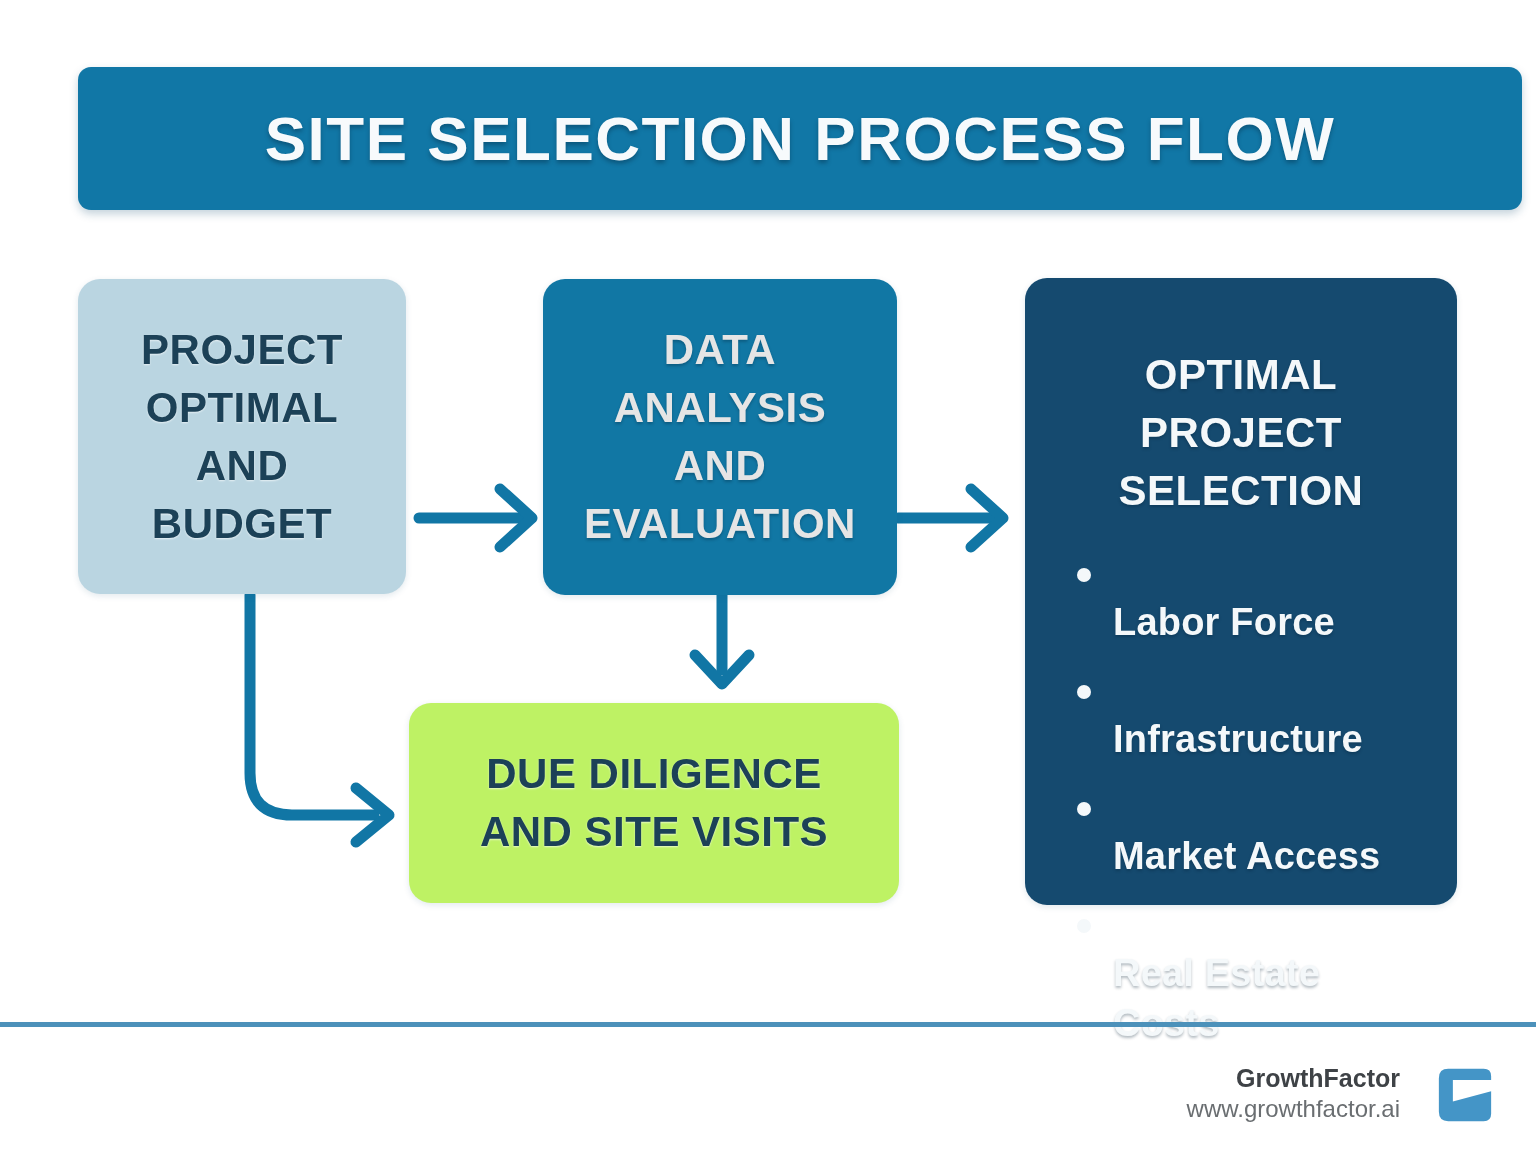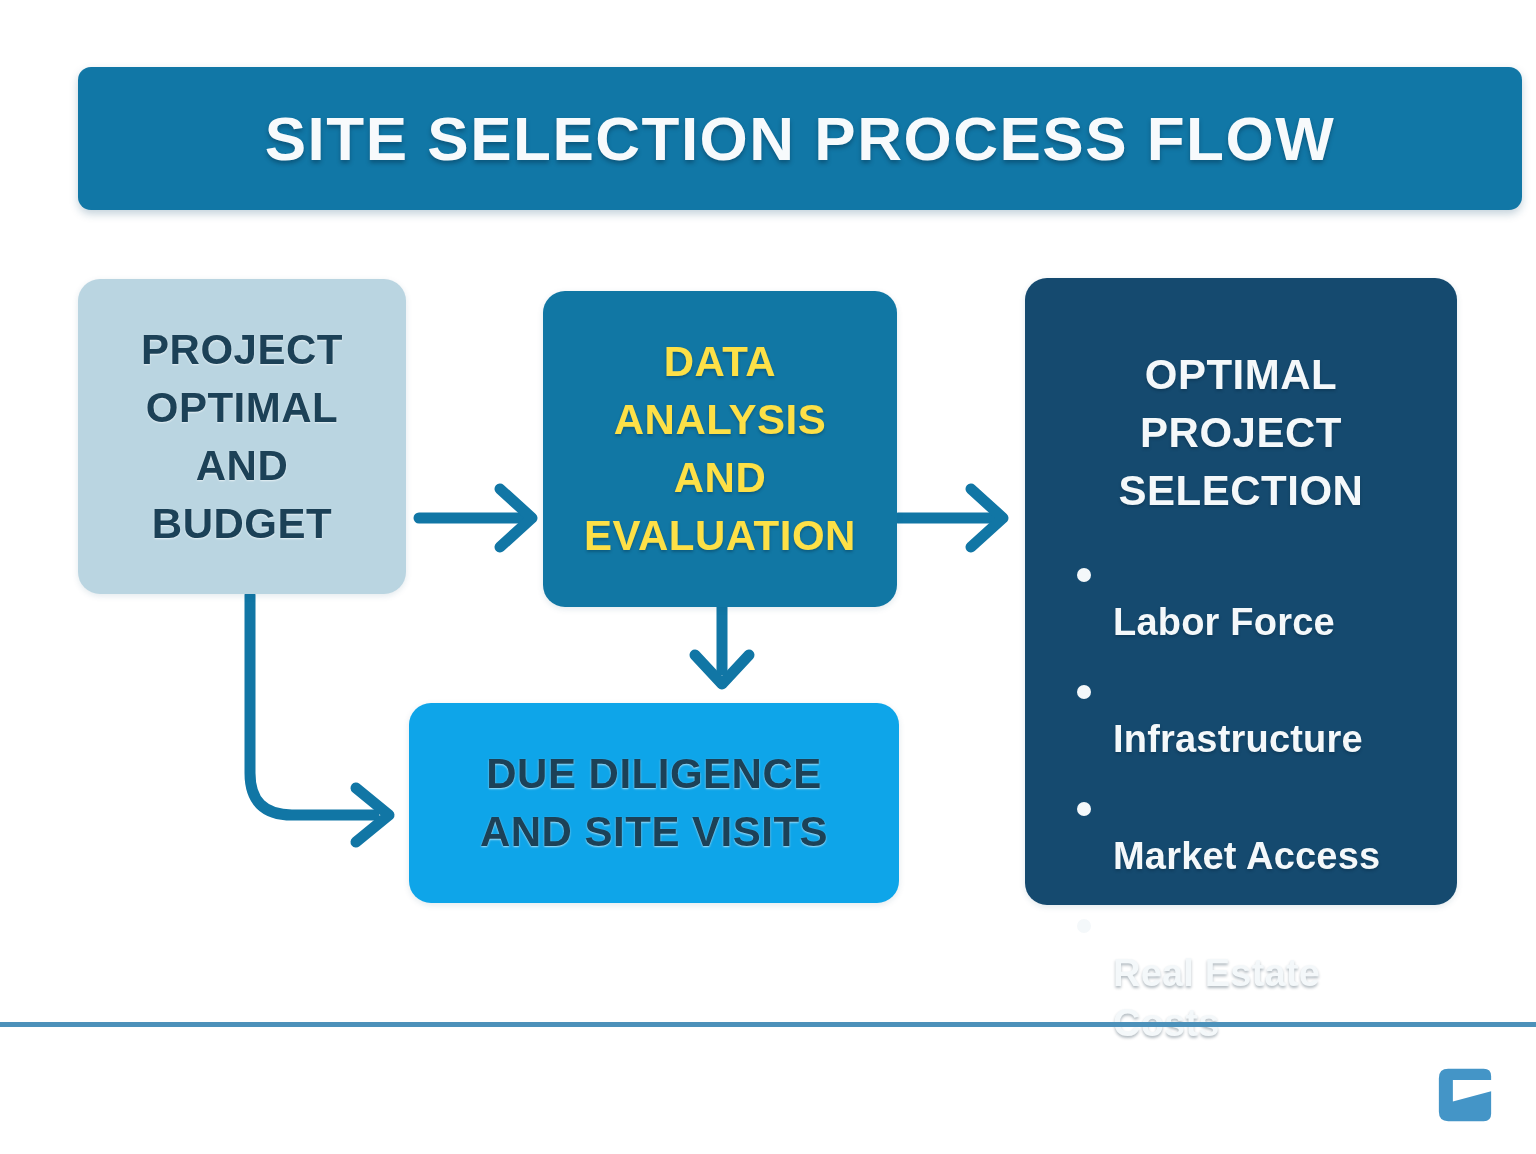--- a/index.html
+++ b/index.html
@@ -24,28 +24,28 @@
   }
   
   .node{
     position:absolute;border-radius:22px;
     display:flex;flex-direction:column;align-items:center;justify-content:center;
     box-shadow:0 2px 6px rgba(20,74,111,.12);
   }
   .node .line{display:block;text-align:center;}
   .light{background:#BAD5E1;color:#1C4157;}
   .light .line{text-shadow:0 1px 2px rgba(255,255,255,.65);}
-  .mid{background:#1177A4;color:#fde047;margin-top:12px;}
+  .mid{background:#1177A4;color:#e5e5e5;}
   .mid .line,.dark .heading-line{text-shadow:0 2px 3px rgba(0,30,50,.3);}
   .dark{background:#154A6F;color:#F4F8FA;justify-content:flex-start;}
   .node-label{font-size:42px;line-height:58px;font-weight:bold;letter-spacing:.5px;}
   #box-project{left:78px;top:279px;width:328px;height:315px;}
   #box-data{left:543px;top:279px;width:354px;height:316px;}
   #box-optimal{left:1025px;top:278px;width:432px;height:627px;padding-top:68px;box-sizing:border-box;}
-  #box-diligence{left:409px;top:703px;width:490px;height:200px;background:#0ea5e9;}
+  #box-diligence{left:409px;top:703px;width:490px;height:200px;background:#bef264;}
   
   .bullets{
     list-style:none;margin:30px 0 0 0;padding:0 26px 0 52px;
     align-self:stretch;
   }
   .bullets li{
     display:flex;align-items:flex-start;margin-bottom:20px;
     font-size:38px;line-height:50px;font-weight:bold;letter-spacing:.2px;
   }
   .bullet-dot{
@@ -130,17 +130,21 @@
       </li>
     </ul>
   </section>
 
   <section class="node light node-label" id="box-diligence">
     <span class="line">DUE DILIGENCE</span>
     <span class="line">AND SITE VISITS</span>
   </section>
 
   <div class="footer-divider"></div>
+  <div class="footer-text">
+    <div class="brand">GrowthFactor</div>
+    <div class="website">www.growthfactor.ai</div>
+  </div>
   <svg class="logo" width="56" height="58" viewBox="0 0 60 60">
     <path fill="#4495C7" d="M12 2 H50 Q58 2 58 10 V14 H17 V37 L58 26 V50 Q58 58 50 58 H12 Q2 58 2 48 V12 Q2 2 12 2 Z"></path>
   </svg>
 
 </div>
 
 </body></html>

